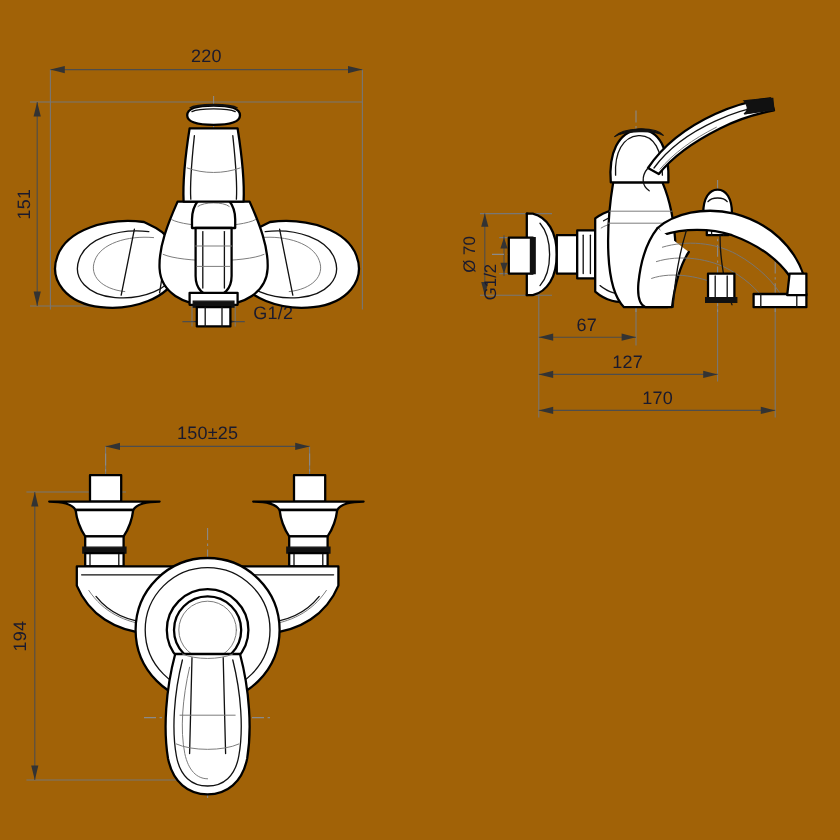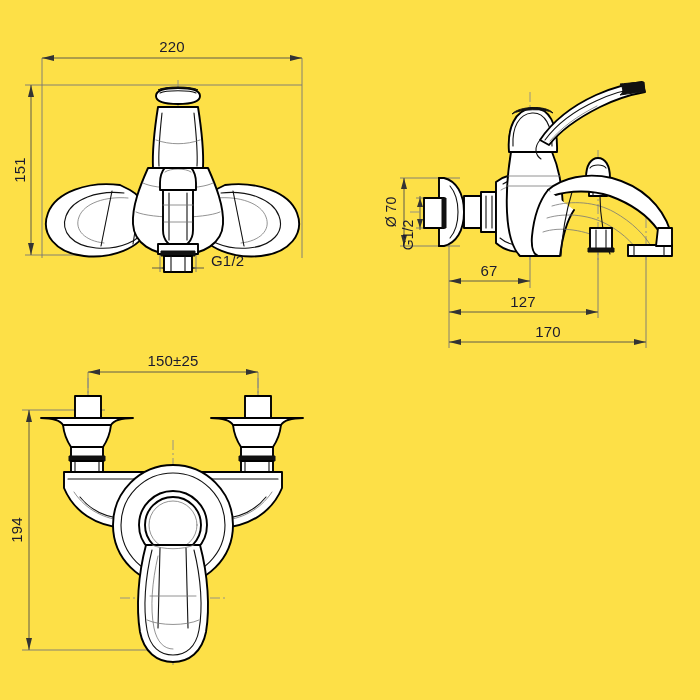--- a/index.html
+++ b/index.html
@@ -10,21 +10,21 @@
   body {
     width: 700px;
     height: 700px;
     font-family: "Liberation Sans", sans-serif;
     overflow: hidden;
   }
   #drawing-sheet {
     position: relative;
     width: 700px;
     height: 700px;
-    background: #fde047;
+    background: #a16207;
   }
   svg.tech {
     display: block;
     width: 700px;
     height: 700px;
   }
   .dim-text {
     font-family: "Liberation Sans", sans-serif;
     font-size: 15px;
     fill: #1a1a2e;

